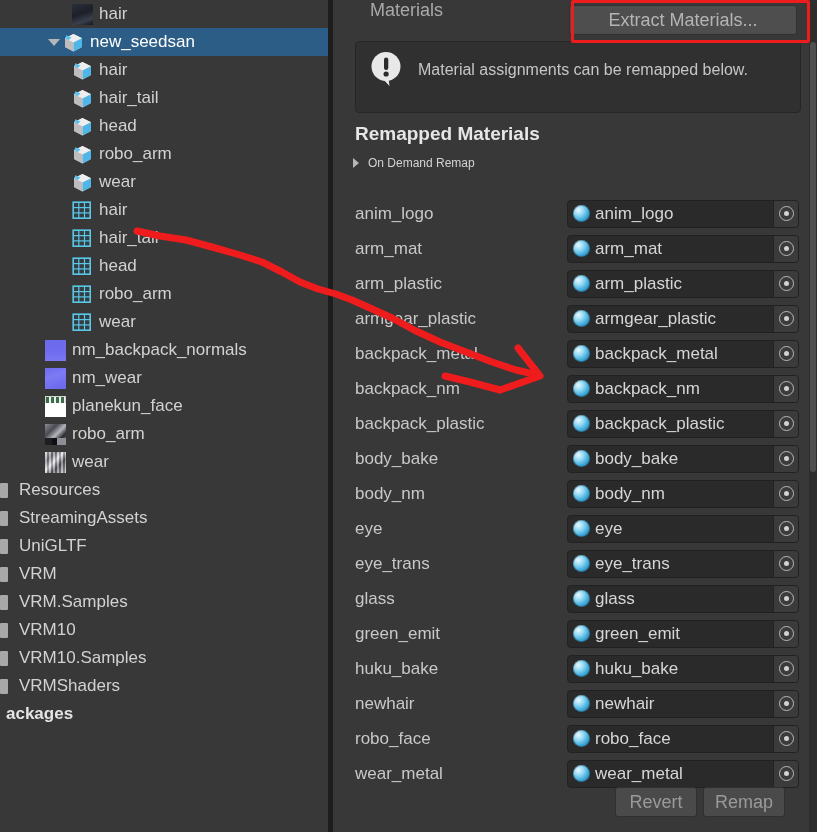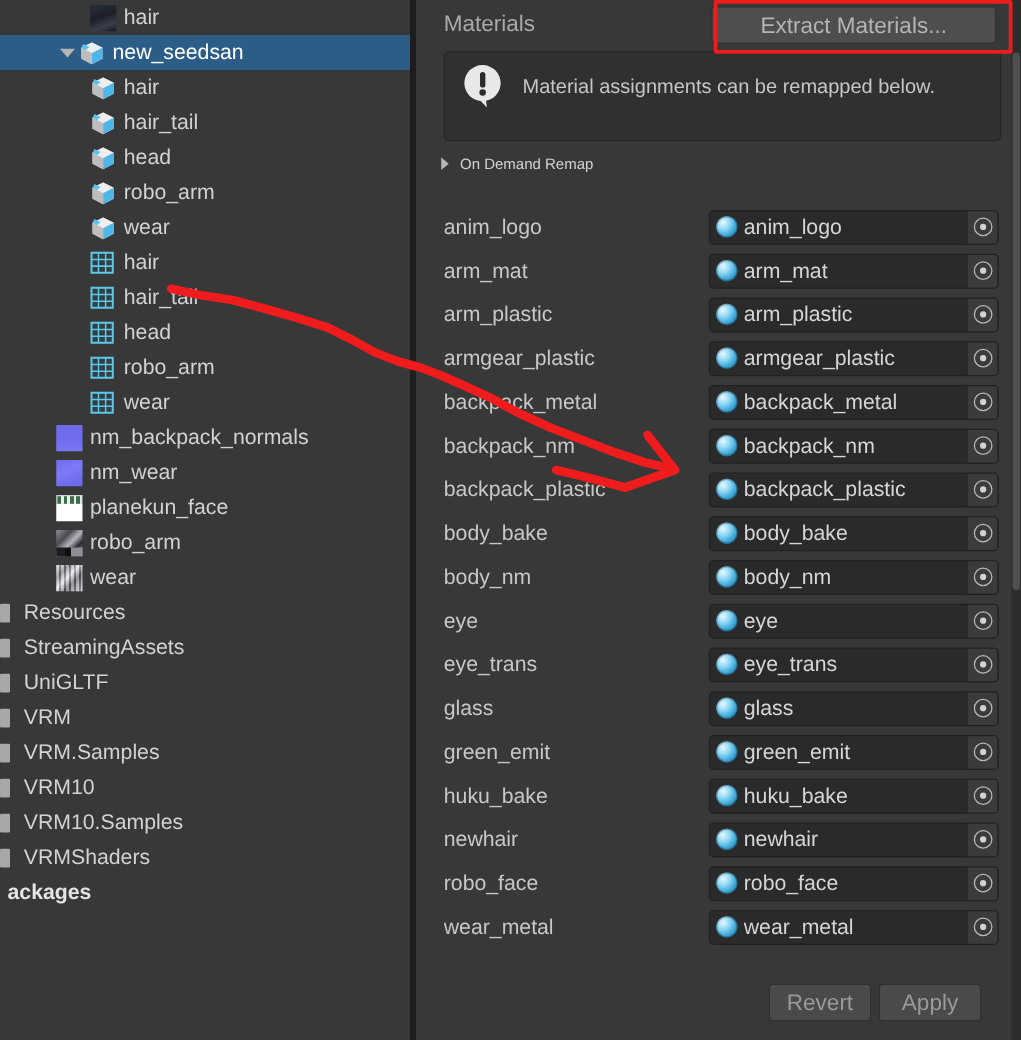--- a/index.html
+++ b/index.html
@@ -124,23 +124,22 @@
     position: relative;
     width: 484px;
     height: 832px;
     background: #383838;
     overflow: hidden;
   }
 
   #materials-header {
     position: relative;
     display: flex;
-    align-items: center;
     height: 38px;
-    padding: 0 14px 0 22px;
+    padding: 0 14px 0 37px;
   }
   #materials-title {
     color: #a9a9a9;
     font-size: 18px;
   }
   #extract-btn {
     position: absolute;
     left: 236px;
     top: 5px;
     width: 228px;
@@ -566,20 +565,21 @@
         <svg width="38" height="38" viewBox="0 0 38 38">
           <circle cx="18" cy="16.5" r="14.5" fill="#e8e8e8"></circle>
           <path d="M10 25 L20 24 L21.5 36 L13 27 Z" fill="#e8e8e8"></path>
           <rect x="16" y="7.5" width="4.3" height="12.5" rx="2.1" fill="#2b2b2b"></rect>
           <circle cx="18.1" cy="24" r="2.6" fill="#2b2b2b"></circle>
         </svg>
       </span>
       <span id="info-text">Material assignments can be remapped below.</span>
     </div>
 
+    <div id="remapped-title">Remapped Materials</div>
 
     <div id="ondemand-row">
       <span class="foldout-tri"></span>
       <span id="ondemand-label">On Demand Remap</span>
     </div>
 
     <div id="mat-list">
         <div class="mat-row">
           <span class="mat-name">anim_logo</span>
           <div class="mat-field">
@@ -781,21 +781,21 @@
               <span class="picker-dot">
                 <i></i>
               </span>
             </span>
           </div>
         </div>
       </div>
 
     <div id="footer-buttons">
       <div class="footer-btn">Revert</div>
-      <div class="footer-btn">Apply</div>
+      <div class="footer-btn">Remap</div>
     </div>
 
     <div id="scrollbar-track">
       <div id="scrollbar-thumb"></div>
     </div>
   </div>
 
   <div id="extract-highlight"></div>
 
   <svg id="annotation" viewBox="0 0 817 832" xmlns="http://www.w3.org/2000/svg">

